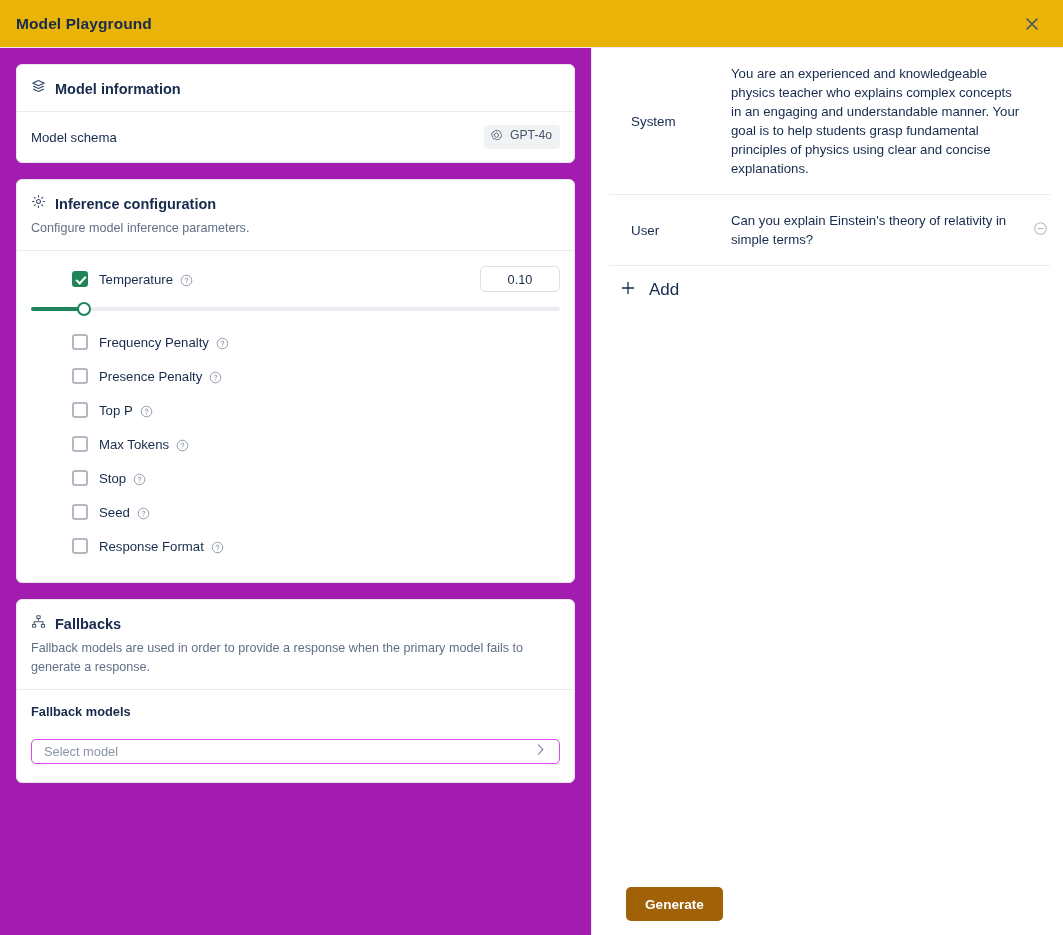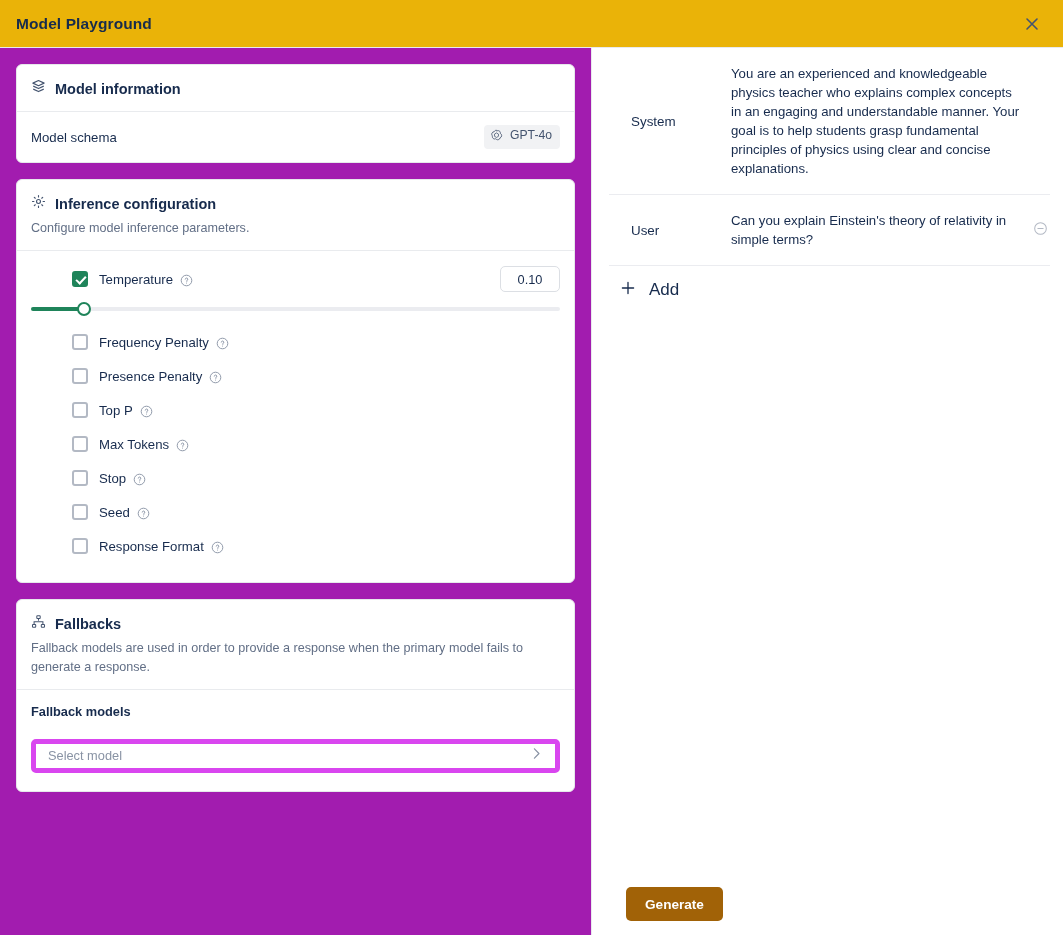--- a/index.html
+++ b/index.html
@@ -149,21 +149,21 @@
   }
   .help-icon {
     margin-left: 7px;
     width: 13px; height: 13px;
     display: inline-block;
     flex: 0 0 auto;
     cursor: pointer;
   }
   .spacer { flex: 1; }
   .num-input {
-    width: 60px; height: 26px;
+    width: 80px; height: 26px;
     border: 1px solid #dcdfe4;
     border-radius: 5px;
     background: #ffffff;
     text-align: center;
     font-size: 12.8px;
     color: #172b4d;
     font-family: "Liberation Sans", sans-serif;
   }
 
   
@@ -199,22 +199,22 @@
 
   
   .fb-body { padding: 14px 14px 18px 14px; }
   .fb-label {
     font-size: 12.8px;
     font-weight: 700;
     color: #172b4d;
     margin-bottom: 20px;
   }
   .select-box {
-    height: 34px;
-    border: 5px solid #d946ef;
+    height: 25px;
+    border: 1px solid #d946ef;
     border-radius: 5px;
     background: #ffffff;
     display: flex;
     align-items: center;
     justify-content: space-between;
     padding: 0 11px 0 12px;
     cursor: pointer;
   }
   .select-placeholder {
     font-size: 12.8px;

